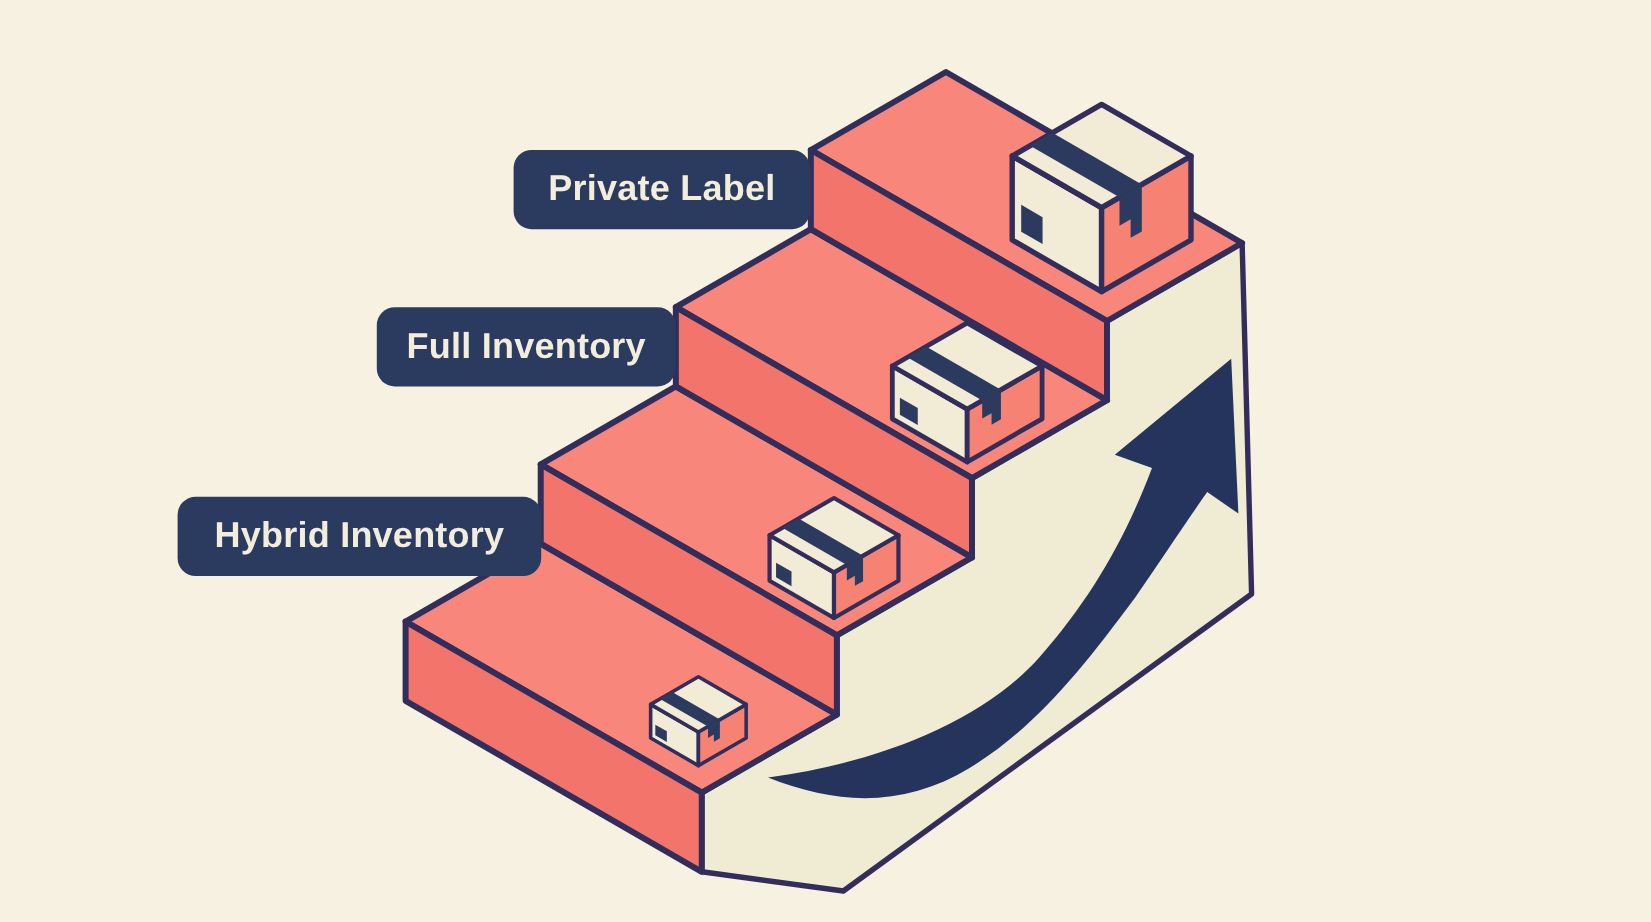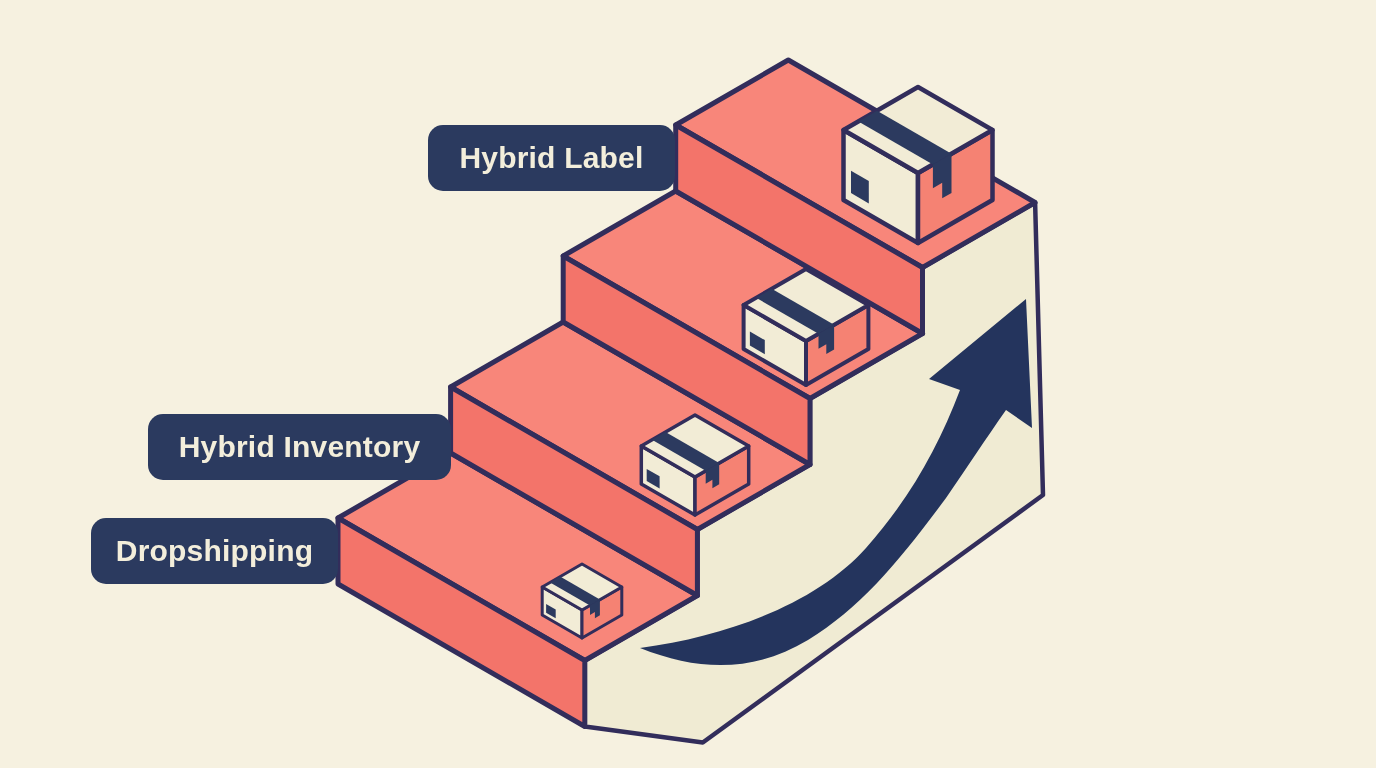--- a/index.html
+++ b/index.html
@@ -70,16 +70,16 @@
       <g>
         <polygon points="843.5,200.0 918.0,243.0 918.0,173.0 843.5,130.0" fill="#f2ecd6" stroke="#322d5b" stroke-width="4.5" stroke-linejoin="round"></polygon>
         <polygon points="918.0,243.0 992.5,200.0 992.5,130.0 918.0,173.0" fill="#f58273" stroke="#322d5b" stroke-width="4.5" stroke-linejoin="round"></polygon>
         <polygon points="843.5,130.0 918.0,173.0 992.5,130.0 918.0,87.0" fill="#f2ecd6" stroke="#322d5b" stroke-width="4.5" stroke-linejoin="round"></polygon>
         <polygon points="858.4,121.4 877.0,110.7 951.5,153.7 932.9,164.4" fill="#2c3a5f"></polygon>
         <polygon points="932.9,164.4 932.9,188.2 942.2,182.8 942.2,198.2 951.5,192.9 951.5,153.7" fill="#2c3a5f"></polygon>
         <polygon points="851.0,170.7 868.8,181.0 868.8,203.4 851.0,193.1" fill="#2c3a5f"></polygon>
       </g>
     </svg>
 
-  <div class="step-label label-1">Dropshipping</div>
   <div class="step-label label-2">Hybrid Inventory</div>
-  <div class="step-label label-4">Hybrid Label</div>
+  <div class="step-label label-3">Full Inventory</div>
+  <div class="step-label label-4">Private Label</div>
 </div>
 
 </body></html>

